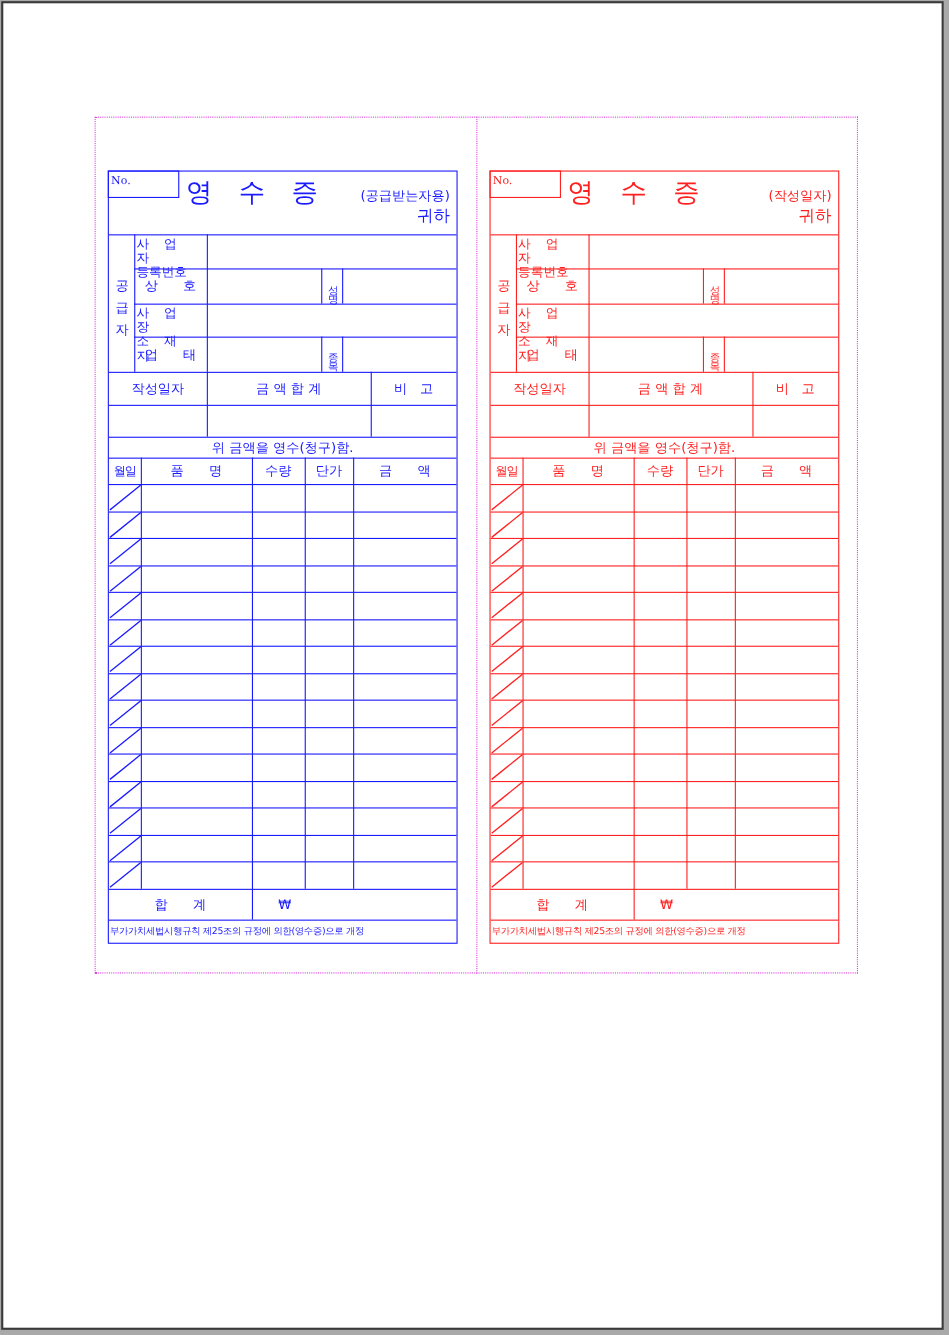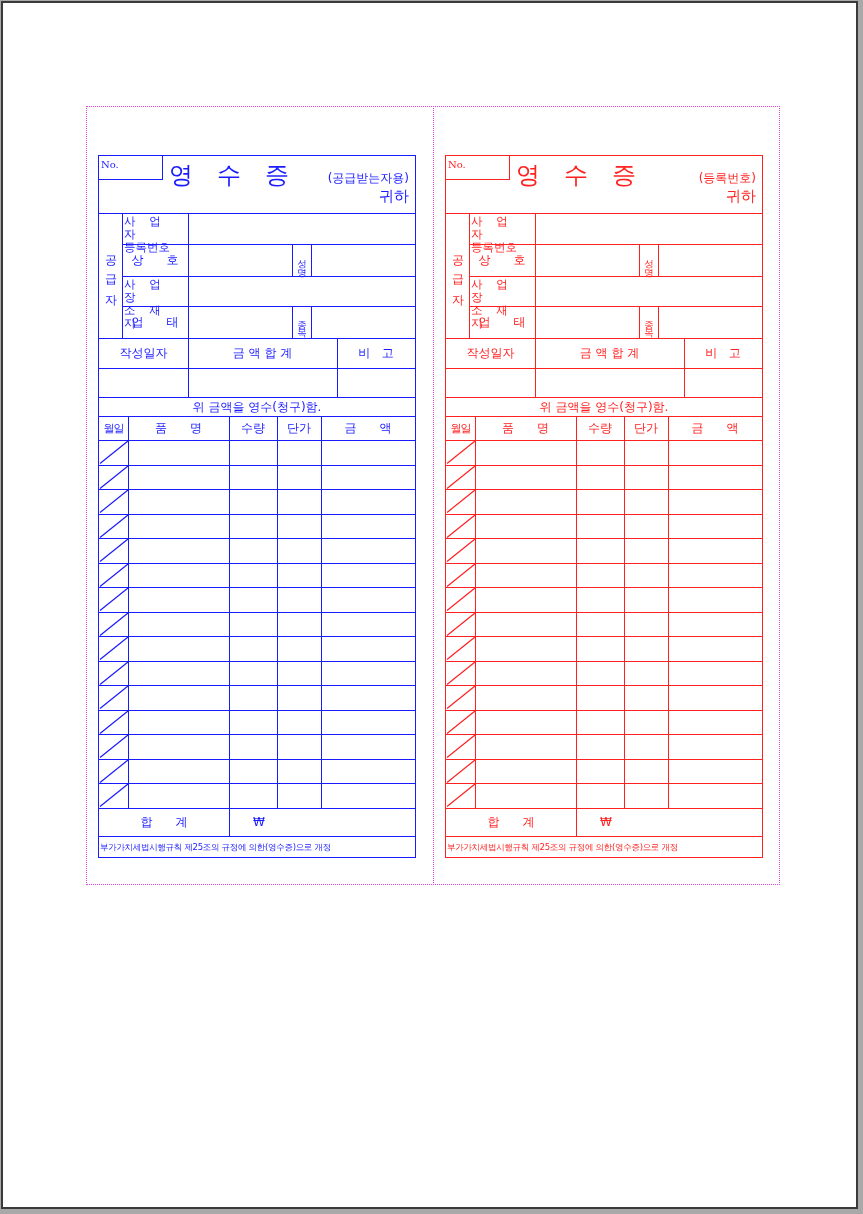--- a/index.html
+++ b/index.html
@@ -331,21 +331,21 @@
 
     <div class="cell" style="left:0;top:681px;right:0;height:20px;display:flex;align-items:center;padding-left:1px">
       <span class="txt footer-txt" style="position:static">부가가치세법시행규칙 제25조의 규정에 의한(영수증)으로 개정</span>
     </div>
   </div>
 
   <div class="form red">
 
     <div class="cell no-box"><span>No.</span></div>
     <div class="txt title">영수증</div>
-    <div class="txt subtitle">(등록번호)</div>
+    <div class="txt subtitle">(작성일자)</div>
     <div class="txt gwiha">귀하</div>
 
     <div class="hl" style="left:0;right:0;top:57px"></div>
     <div class="hl" style="left:23px;right:0;top:88px"></div>
     <div class="hl" style="left:23px;right:0;top:120px"></div>
     <div class="hl" style="left:23px;right:0;top:150px"></div>
     <div class="hl" style="left:0;right:0;top:182px"></div>
     <div class="hl" style="left:0;right:0;top:212px"></div>
     <div class="hl" style="left:0;right:0;top:241px"></div>
     <div class="hl" style="left:0;right:0;top:260px"></div>

